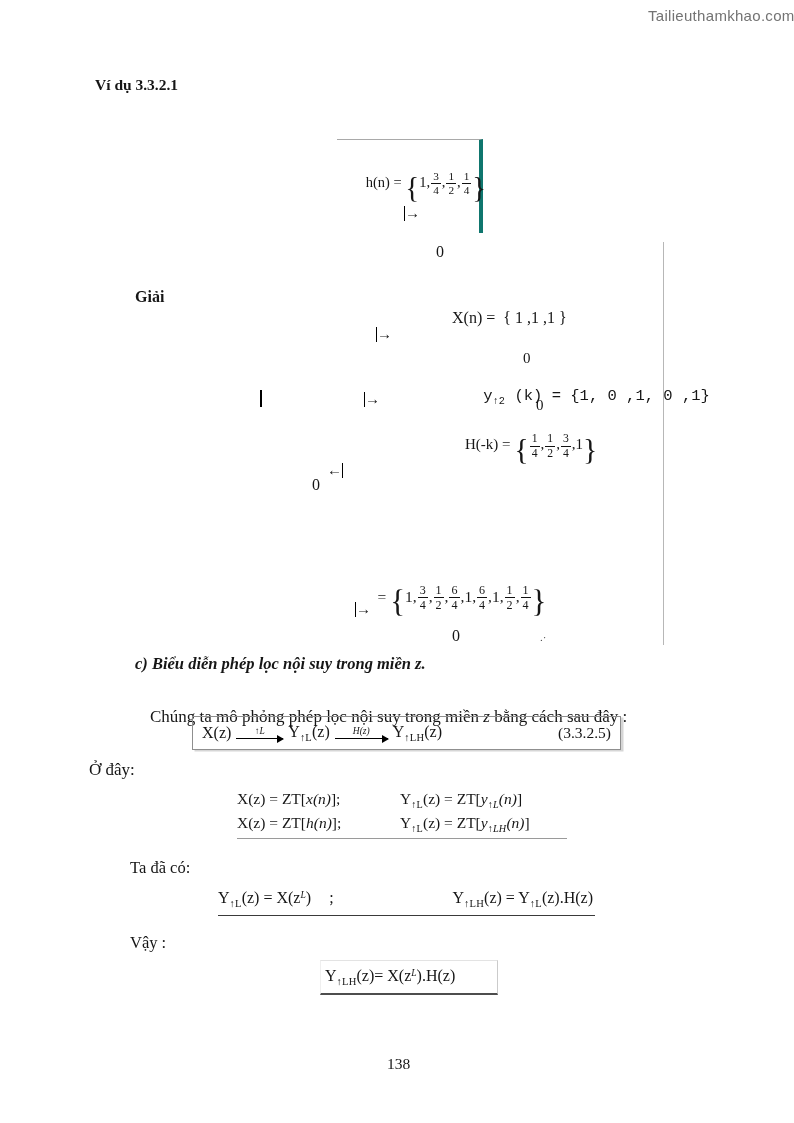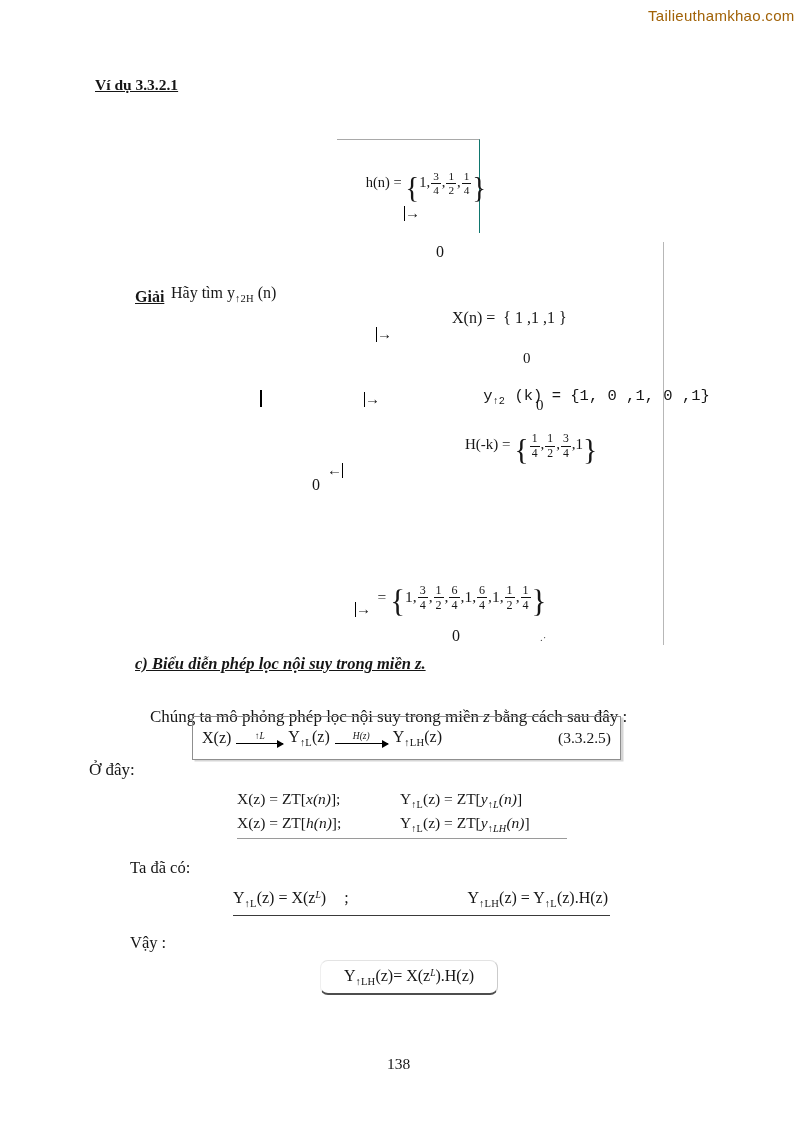--- a/index.html
+++ b/index.html
@@ -3,74 +3,71 @@
 <meta charset="utf-8">
 <style>
   html,body{margin:0;padding:0;background:#e8e8e8;}
   #page{
     position:relative;width:794px;height:1123px;background:#ffffff;
     font-family:"Liberation Serif","DejaVu Serif",serif;color:#161616;
     overflow:hidden;margin:0 auto;
   }
   .abs{position:absolute;}
   .fline{position:absolute;white-space:pre;}
-  .b{font-weight:bold;text-decoration:underline;}
+  .b{font-weight:bold;}
   .i{font-style:italic;}
   .sb{font-size:66%;vertical-align:-0.38em;letter-spacing:0.2px;}
   .sp{font-size:60%;vertical-align:0.5em;}
   .fr{display:inline-block;vertical-align:-0.62em;text-align:center;line-height:1;font-size:78%;margin:0 1px;}
   .fr .n{display:block;border-bottom:1px solid #111;padding:0 2px 1px;}
   .fr .d{display:block;padding-top:1px;}
   .br{font-size:200%;vertical-align:-0.33em;line-height:0;}
   .sumwrap{display:inline-flex;flex-direction:column;align-items:center;vertical-align:-1.05em;line-height:1;margin:0 3px;}
   .sumtop{font-size:9px;}
   .sumsym{font-size:21px;line-height:0.95;font-family:"DejaVu Serif",serif;}
   .sumbot{font-size:9px;font-style:italic;}
   .mapsr{font-weight:bold;border-left:1.6px solid #000;font-size:15px;line-height:1;padding-left:0;}
   .mapsl{font-weight:bold;border-right:1.6px solid #000;font-size:15px;line-height:1;padding-right:0;}
   .tick{width:1.6px;height:17px;background:#000;}
   .vline{width:1px;background:#b7b7b7;}
-  .hn-box{border-top:1px solid #a9a9a9;border-right:1px solid #0f766e;}
+  .hn-box{border-top:1px solid #a9a9a9;border-right:4px solid #0f766e;}
   .diag-box{border:1px solid #8f8f8f;box-shadow:2.5px 1.5px 0 0 #d6d6d6;display:flex;align-items:center;padding:0 9px;box-sizing:border-box;}
   .larrow{display:inline-flex;flex-direction:column;align-items:center;margin:0 5px;}
   .larrow .lbl{font-size:9.5px;font-style:italic;line-height:1;margin-bottom:2px;white-space:pre;}
   .shaft{position:relative;height:1.3px;background:#000;}
   .shaft::after{content:"";position:absolute;right:-1px;top:-3.6px;width:0;height:0;
     border-left:7px solid #000;border-top:4px solid transparent;border-bottom:4px solid transparent;}
   .chunk{white-space:pre;}
   .zt-row{display:flex;white-space:pre;margin-bottom:4px;}
   .zt-c1{width:163px;}
   .zt-block{border-bottom:1px solid #9a9a9a;}
-  .had-line{display:flex;border-bottom:1.2px solid #3a3a3a;padding-bottom:6px;white-space:pre;margin-left:15px;}
+  .had-line{display:flex;border-bottom:1.2px solid #3a3a3a;padding-bottom:6px;white-space:pre;}
   .final-box{border-top:1px solid #e3e3e3;border-right:1px solid #cbcbcb;border-left:1px solid #efefef;
-    border-bottom:2px solid #4d4d4d;text-align:center;padding:6px 4px 6px;box-sizing:border-box;border-radius:8px;}
-  .watermark{color:#a16207;font-family:"Liberation Sans","DejaVu Sans",sans-serif;letter-spacing:0.3px;}
+    border-bottom:2px solid #4d4d4d;padding:6px 4px 6px;box-sizing:border-box;}
+  .watermark{color:#737373;font-family:"Liberation Sans","DejaVu Sans",sans-serif;letter-spacing:0.3px;}
 </style>
 </head>
 <body>
 
 <div id="page">
 
   <div class="abs watermark" style="left:648px;top:7px;font-size:15px;">Tailieuthamkhao.com</div>
 
   <div class="abs b" style="left:95px;top:76px;font-size:15.5px;">Ví dụ 3.3.2.1</div>
 
 
   <div class="abs hn-box" style="left:337px;top:139px;width:142px;height:93px;">
     <div class="fline" style="left:7px;top:14px;font-size:14.5px;">
       <span>h(n) = </span><span class="br">{</span><span>1,</span><span class="fr"><span class="n">3</span><span class="d">4</span></span><span>,</span><span class="fr"><span class="n">1</span><span class="d">2</span></span><span>,</span><span class="fr"><span class="n">1</span><span class="d">4</span></span><span class="br">}</span>
     </div>
     <span class="abs mapsr" style="left:67px;top:66px;">→</span>
   </div>
 
   <div class="abs" style="left:436px;top:243px;font-size:16px;">0</div>
 
-  <div class="fline" style="left:155px;top:266px;font-size:16px;">
-    <span>Hãy tìm y</span><span class="sb">↑2H</span><span> (n)</span>
-  </div>
 
   <div class="abs b" style="left:135px;top:288px;font-size:16px;">Giải</div>
 
   <span class="abs mapsr" style="left:376px;top:327px;">→</span>
   <div class="fline" style="left:452px;top:309px;font-size:16px;">X(n) =  { 1 ,1 ,1 }</div>
 
   <div class="abs" style="left:523px;top:350px;font-size:15px;">0</div>
 
   <div class="fline" style="left:446px;top:369px;font-size:15.5px;font-family:Liberation Mono, monospace;">
     <span>y</span><span class="sb">↑2</span><span> (k) = {1, 0 ,1, 0 ,1}</span>
@@ -96,21 +93,21 @@
 
   <span class="abs mapsr" style="left:355px;top:602px;">→</span>
   <div class="abs" style="left:452px;top:627px;font-size:16px;">0</div>
   <div class="abs" style="left:540px;top:631px;font-size:11px;color:#4a4a4a;">.·</div>
 
   <div class="abs b i" style="left:135px;top:654px;font-size:16.5px;">c) Biểu diễn phép lọc nội suy trong miền z.</div>
   <div class="fline" style="left:133px;top:687px;font-size:17px;">
     <span>Chúng ta mô phỏng phép lọc nội suy trong miền </span><span class="i">z</span><span> bằng cách sau đây :</span>
   </div>
 
-  <div class="abs diag-box" style="left:192px;top:716px;width:429px;height:44px;font-size:16px;">
+  <div class="abs diag-box" style="left:192px;top:716px;width:429px;height:34px;font-size:16px;">
     <span class="chunk">X(z)</span>
     <span class="larrow">
       <span class="lbl">↑L</span>
       <span class="shaft" style="width:47px;"></span>
     </span>
     <span class="chunk"><span>Y</span><span class="sb">↑L</span><span>(z)</span></span>
     <span class="larrow">
       <span class="lbl">H(z)</span>
       <span class="shaft" style="width:53px;"></span>
     </span>

